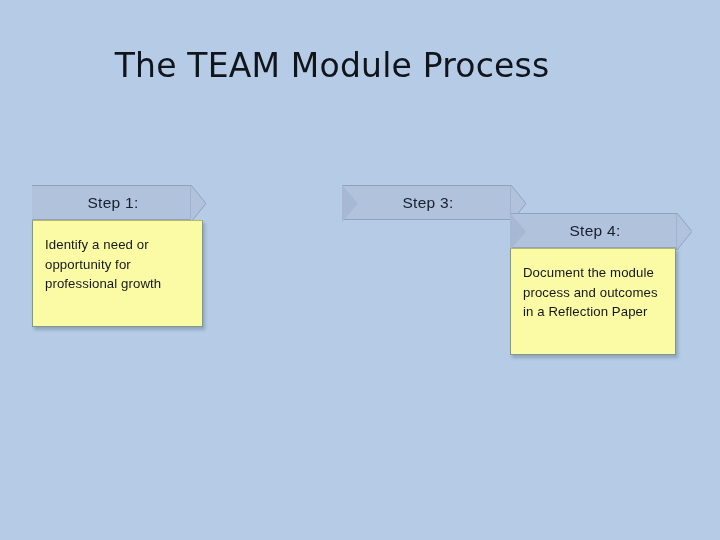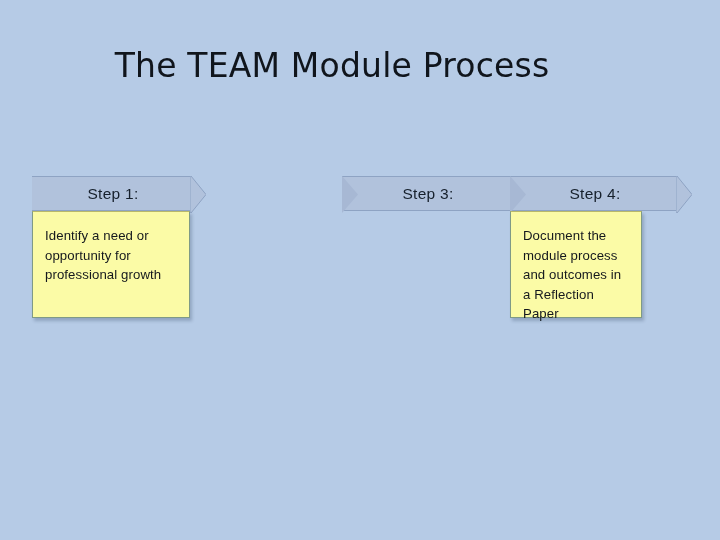--- a/index.html
+++ b/index.html
@@ -34,21 +34,21 @@
     letter-spacing: 0.2px;
     color: #10151c;
     line-height: 40px;
     white-space: nowrap;
   }
 
   
   #process-diagram {
     position: absolute;
     left: 32px;
-    top: 176px;
+    top: 185px;
     width: 656px;
     height: 142px;
   }
 
   .step {
     position: absolute;
     top: 0;
     height: 142px;
   }
 
@@ -120,33 +120,33 @@
     font-family: "Liberation Sans", sans-serif;
     font-size: 13.2px;
     line-height: 19.5px;
     color: #14181d;
     letter-spacing: 0.1px;
   }
 
   
   #step-1 { left: 0px;   width: 158px; }
   #step-1 .step-header { width: 158px; }
-  #step-1 .step-body   { width: 158px; }
+  #step-1 .step-body   { width: 171px; }
 
   #step-2 { left: 158px; width: 152px; }
   #step-2 .step-header { width: 152px; }
   #step-2 .step-body   { width: 152px; }
 
   #step-3 { left: 310px; width: 160px; }
   #step-3 .step-header { width: 168px; }
   #step-3 .step-body   { width: 168px; }
 
-  #step-4 { left: 478px; width: 166px; }
+  #step-4 { left: 478px; width: 166px; margin-top: 28px; }
   #step-4 .step-header { width: 166px; }
-  #step-4 .step-body   { width: 132px; }
+  #step-4 .step-body   { width: 166px; }
 </style>
 </head>
 <body>
 
 <div id="slide">
 
   <div id="slide-title">The TEAM Module Process</div>
 
   <div id="process-diagram">
 

